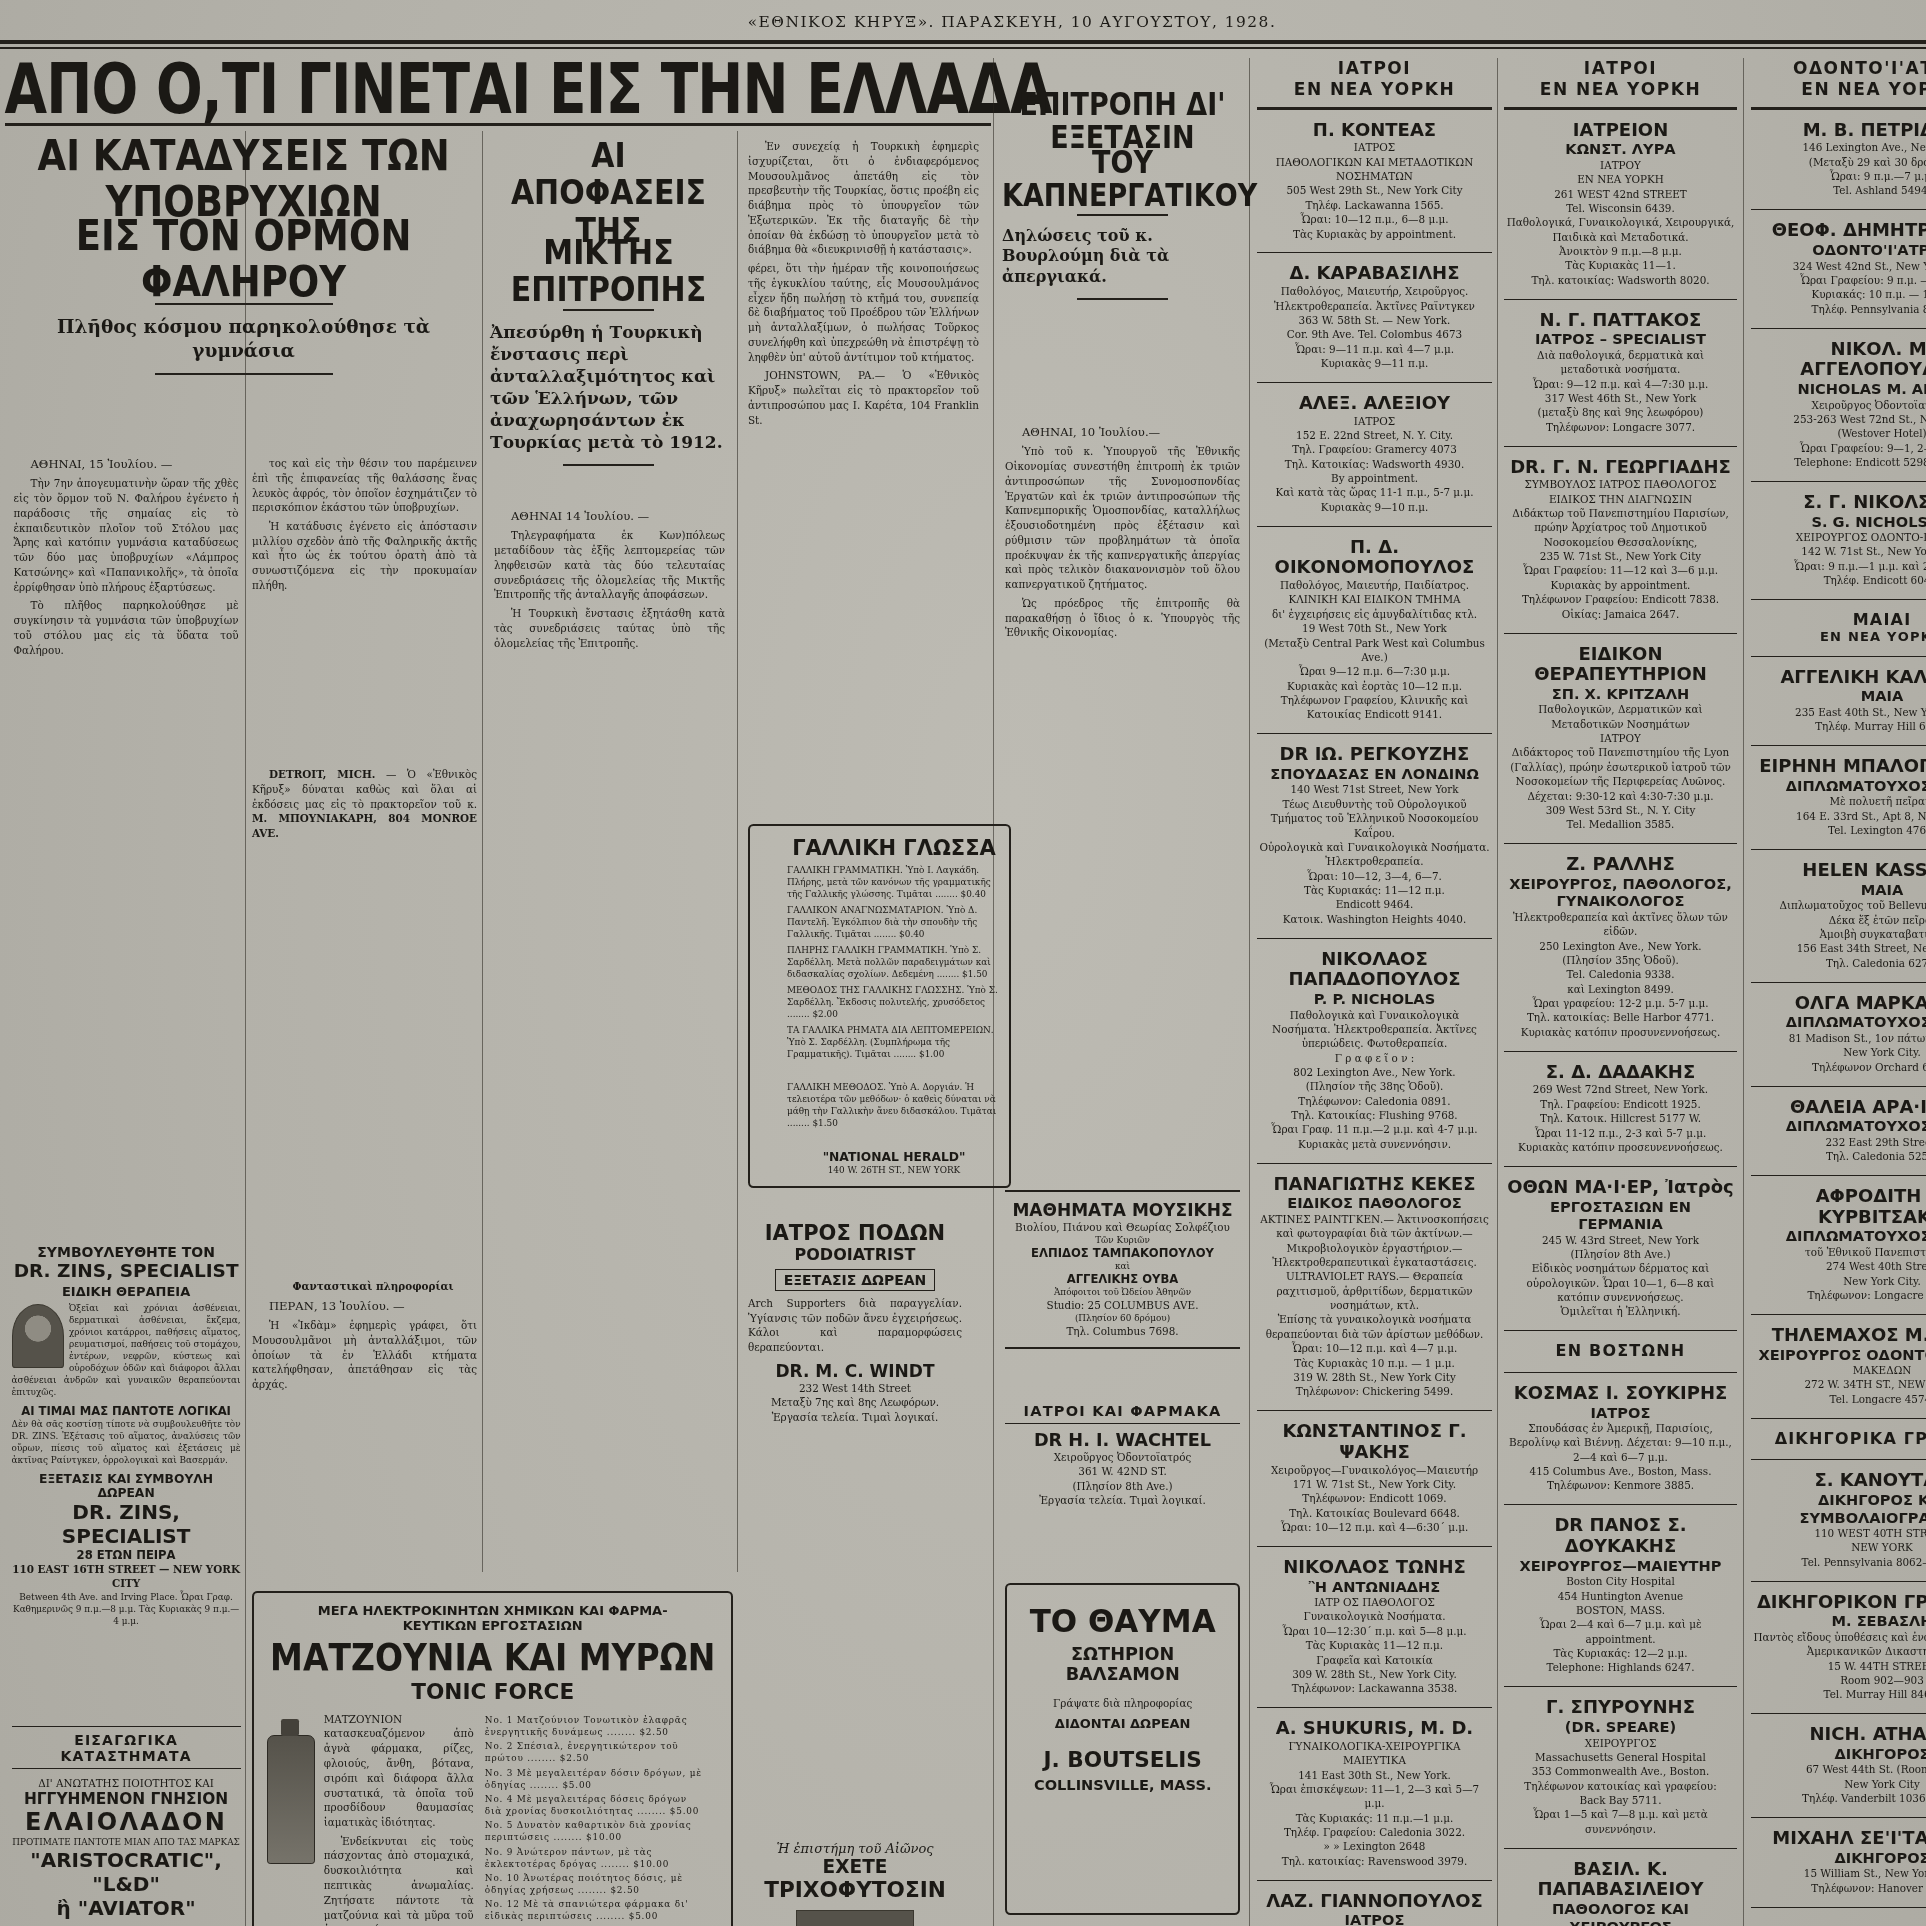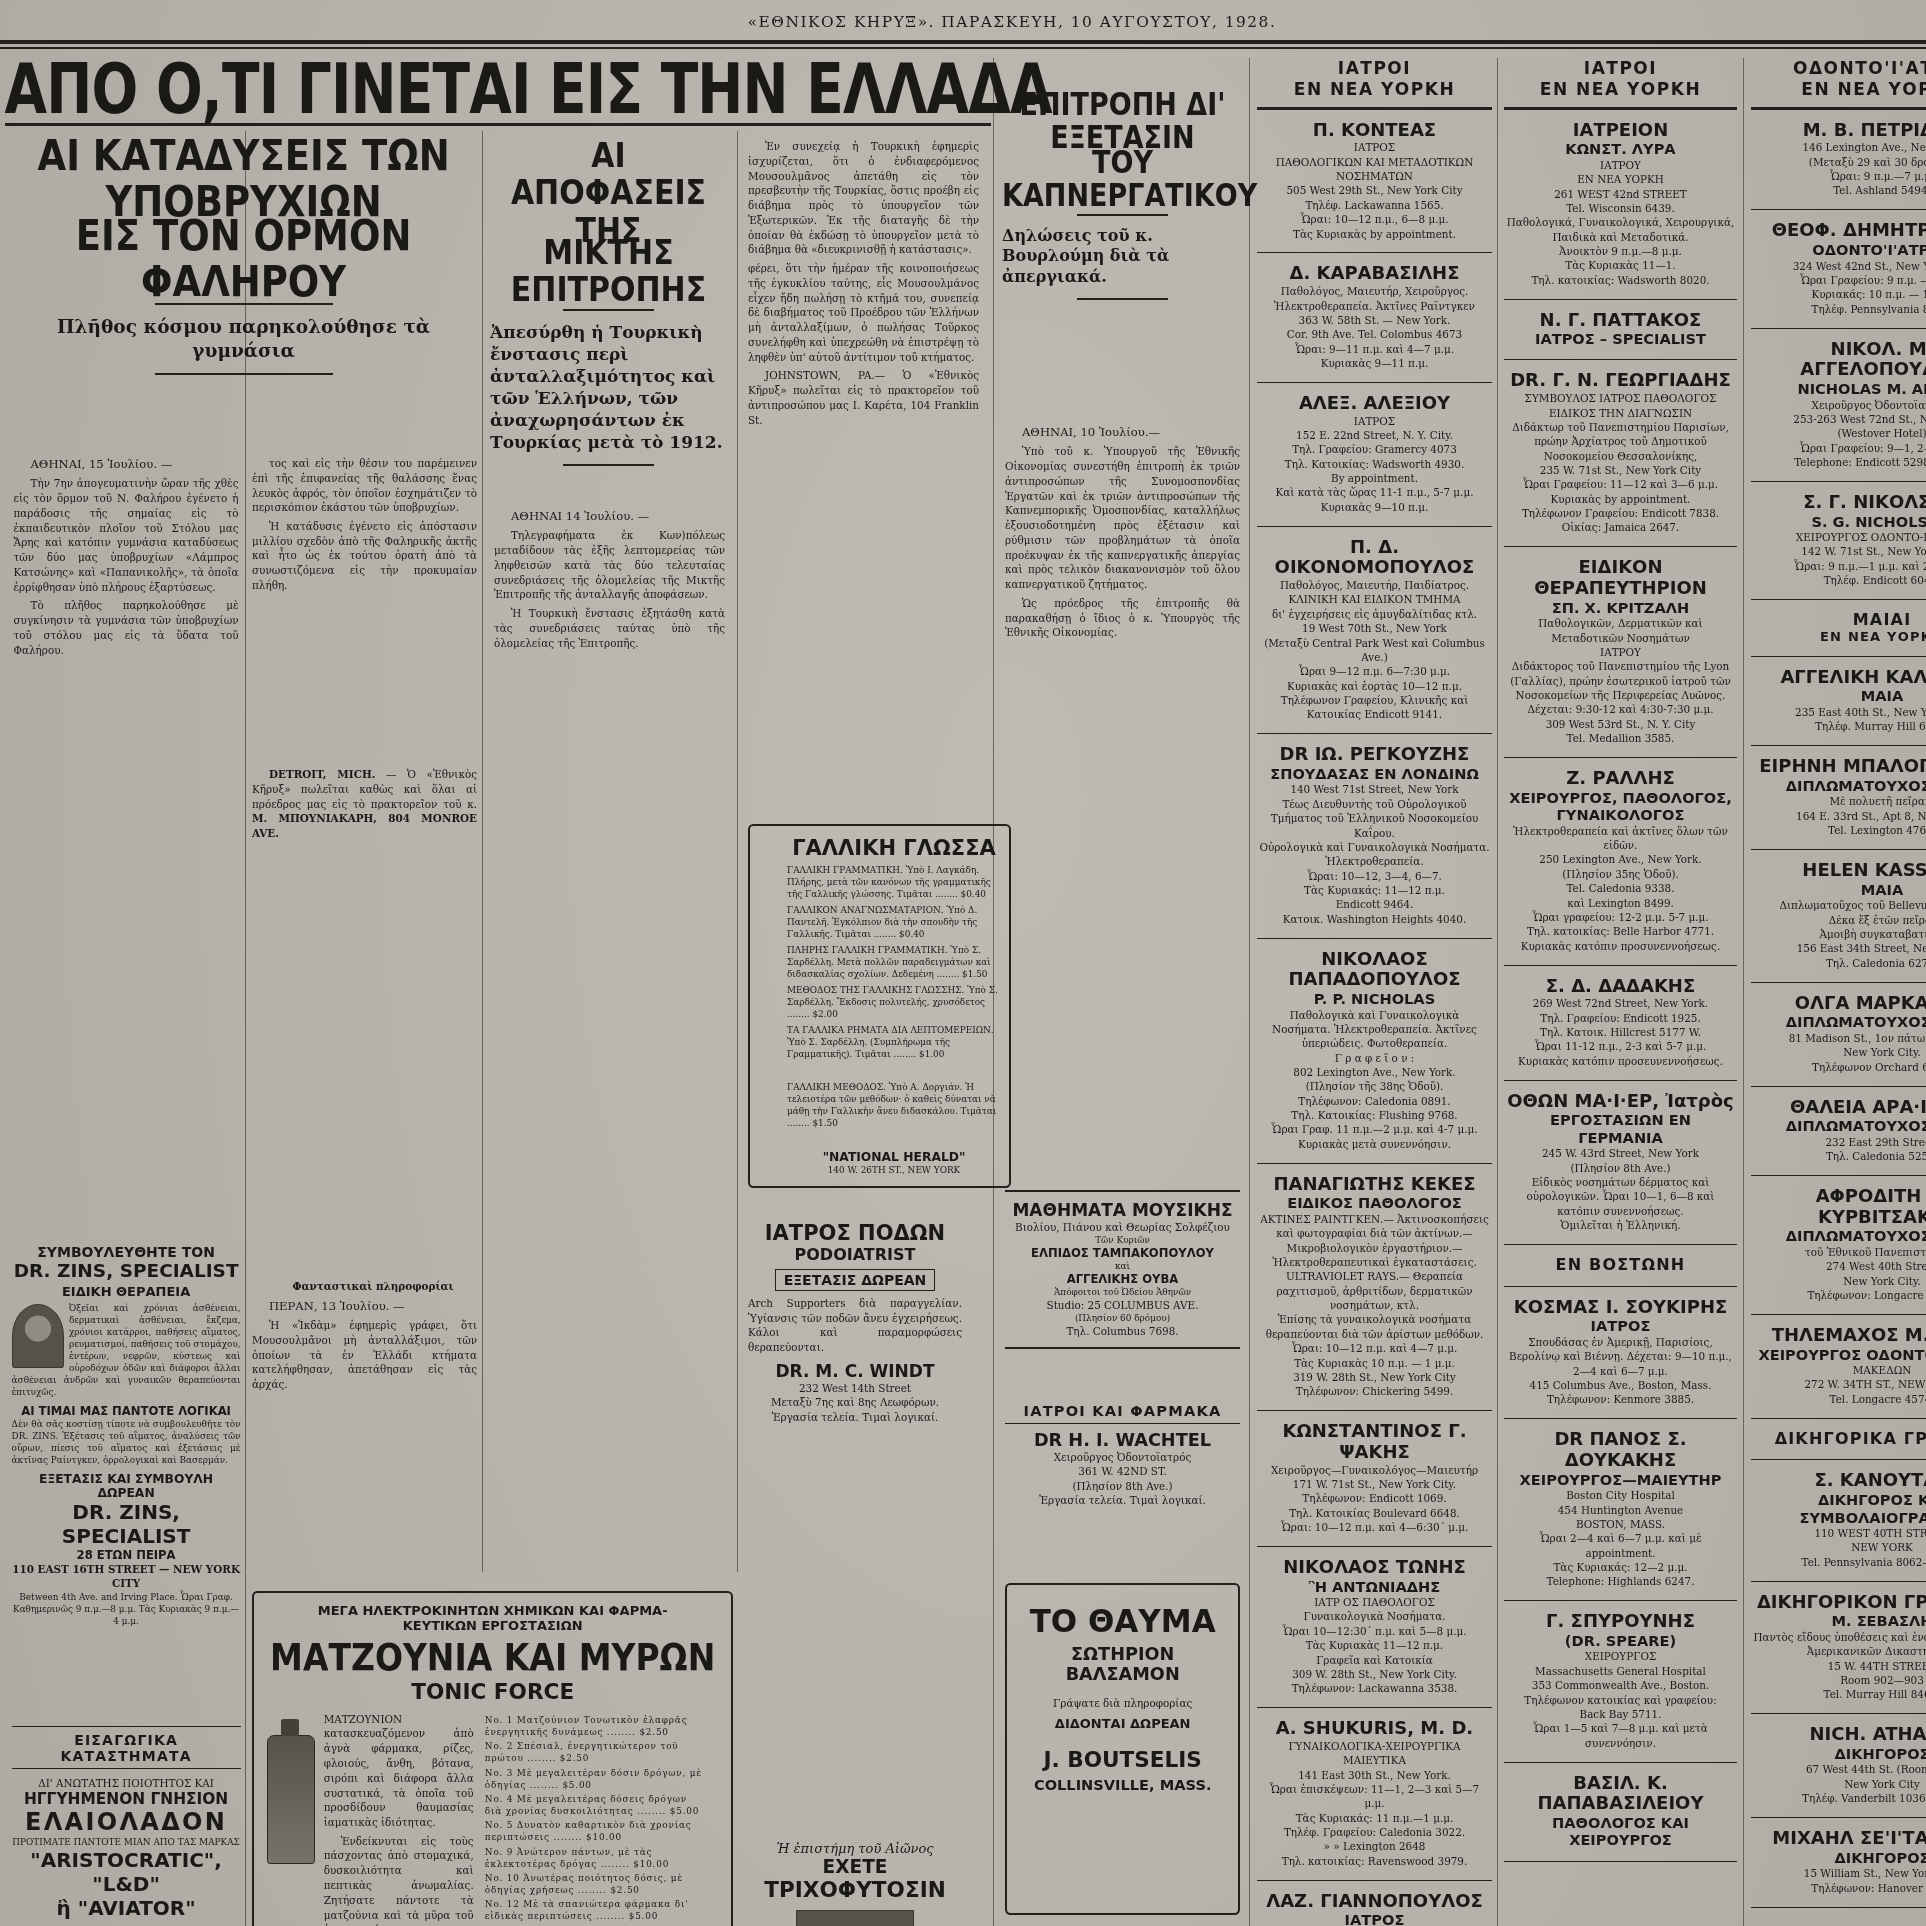--- a/index.html
+++ b/index.html
@@ -84,21 +84,21 @@
     <p>Τὴν 7ην ἀπογευματινὴν ὥραν τῆς χθὲς εἰς τὸν ὅρμον τοῦ Ν. Φαλήρου ἐγένετο ἡ παράδοσις τῆς σημαίας εἰς τὸ ἐκπαιδευτικὸν πλοῖον τοῦ Στόλου μας Ἄρης καὶ κατόπιν γυμνάσια καταδύσεως τῶν δύο μας ὑποβρυχίων «Λάμπρος Κατσώνης» καὶ «Παπανικολῆς», τὰ ὁποῖα ἐρρίφθησαν ὑπὸ πλήρους ἐξαρτύσεως.</p>
     <p>Τὸ πλῆθος παρηκολούθησε μὲ συγκίνησιν τὰ γυμνάσια τῶν ὑποβρυχίων τοῦ στόλου μας εἰς τὰ ὕδατα τοῦ Φαλήρου.</p>
   </div>
 
   <div class="coltext" style="left:252px;top:456px;width:225px;">
     <p>τος καὶ εἰς τὴν θέσιν του παρέμεινεν ἐπὶ τῆς ἐπιφανείας τῆς θαλάσσης ἕνας λευκὸς ἀφρός, τὸν ὁποῖον ἐσχημάτιζεν τὸ περισκόπιον ἑκάστου τῶν ὑποβρυχίων.</p>
     <p>Ἡ κατάδυσις ἐγένετο εἰς ἀπόστασιν μιλλίου σχεδὸν ἀπὸ τῆς Φαληρικῆς ἀκτῆς καὶ ἦτο ὡς ἐκ τούτου ὁρατὴ ἀπὸ τὰ συνωστιζόμενα εἰς τὴν προκυμαίαν πλήθη.</p>
   </div>
   <div class="coltext" style="left:252px;top:767px;width:225px;">
     <p><b>DETROIT, MICH.</b>
-       <span>— Ὁ «Ἐθνικὸς Κῆρυξ» πωλεῖται καθὼς καὶ ὅλαι αἱ πρόεδρος μας εἰς τὸ πρακτορεῖον τοῦ κ.</span>
+       <span>— Ὁ «Ἐθνικὸς Κῆρυξ» δύναται καθὼς καὶ ὅλαι αἱ ἐκδόσεις μας εἰς τὸ πρακτορεῖον τοῦ κ.</span>
        <b>Μ. ΜΠΟΥΝΙΑΚΑΡΗ, 804 MONROE AVE.</b></p>
   </div>
   <div class="coltext" style="left:252px;top:1279px;width:225px;">
     <p class="txtC"><b>Φανταστικαὶ πληροφορίαι</b></p>
     <p class="dateline">ΠΕΡΑΝ, 13 Ἰουλίου. —</p>
     <p>Ἡ «Ἰκδὰμ» ἐφημερὶς γράφει, ὅτι Μουσουλμᾶνοι μὴ ἀνταλλάξιμοι, τῶν ὁποίων τὰ ἐν Ἑλλάδι κτήματα κατελήφθησαν, ἀπετάθησαν εἰς τὰς ἀρχάς.</p>
   </div>
 
   <div class="hl-box" style="left:490px;top:137px;width:237px;">
     <div class="hl1" style="font-size:30px;">ΑΙ ΑΠΟΦΑΣΕΙΣ ΤΗΣ</div>
@@ -434,20 +434,28 @@
             <div class="l-line">Παθολογικά, Γυναικολογικά, Χειρουργικά, Παιδικὰ καὶ Μεταδοτικά.</div>
             <div class="l-line">Ἀνοικτὸν 9 π.μ.—8 μ.μ.</div>
             <div class="l-line">Τὰς Κυριακὰς 11—1.</div>
             <div class="l-line">Τηλ. κατοικίας: Wadsworth 8020.</div>
           </div>
         </div>
         <div class="listing">
 
           <div class="l-n">Ν. Γ. ΠΑΤΤΑΚΟΣ</div>
           <div class="l-n2">ΙΑΤΡΟΣ – SPECIALIST</div>
+          <div>
+
+          <div class="l-line">Διὰ παθολογικά, δερματικὰ καὶ μεταδοτικὰ νοσήματα.</div>
+            <div class="l-line">Ὧραι: 9—12 π.μ. καὶ 4—7:30 μ.μ.</div>
+            <div class="l-line">317 West 46th St., New York</div>
+            <div class="l-line">(μεταξὺ 8ης καὶ 9ης λεωφόρου)</div>
+            <div class="l-line">Τηλέφωνον: Longacre 3077.</div>
+          </div>
         </div>
         <div class="listing">
 
           <div class="l-n">DR. Γ. Ν. ΓΕΩΡΓΙΑΔΗΣ</div>
 
           <div>
 
           <div class="l-line">ΣΥΜΒΟΥΛΟΣ ΙΑΤΡΟΣ ΠΑΘΟΛΟΓΟΣ ΕΙΔΙΚΟΣ ΤΗΝ ΔΙΑΓΝΩΣΙΝ</div>
             <div class="l-line">Διδάκτωρ τοῦ Πανεπιστημίου Παρισίων, πρώην Ἀρχίατρος τοῦ Δημοτικοῦ Νοσοκομείου Θεσσαλονίκης,</div>
             <div class="l-line">235 W. 71st St., New York City</div>

